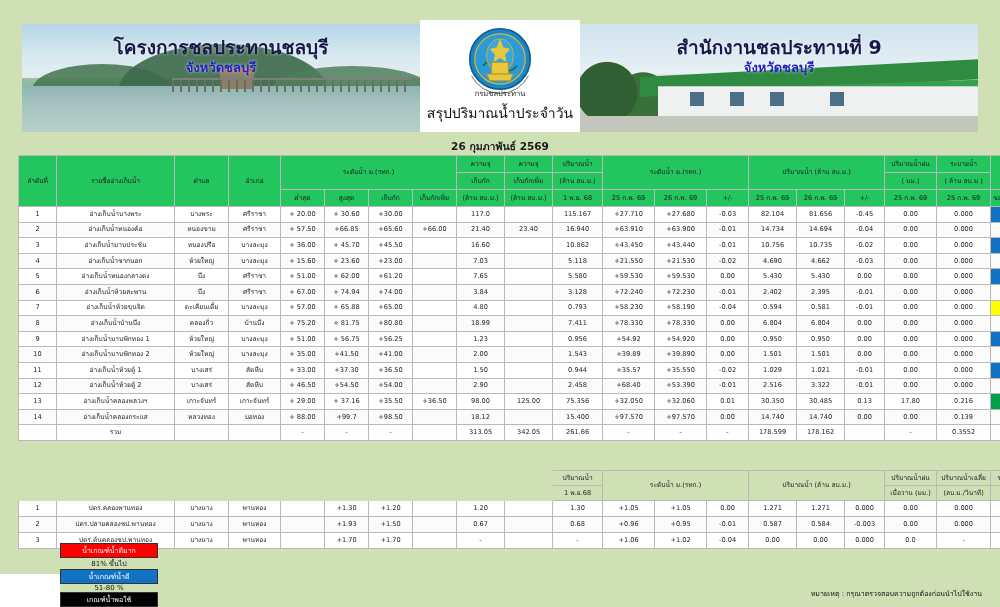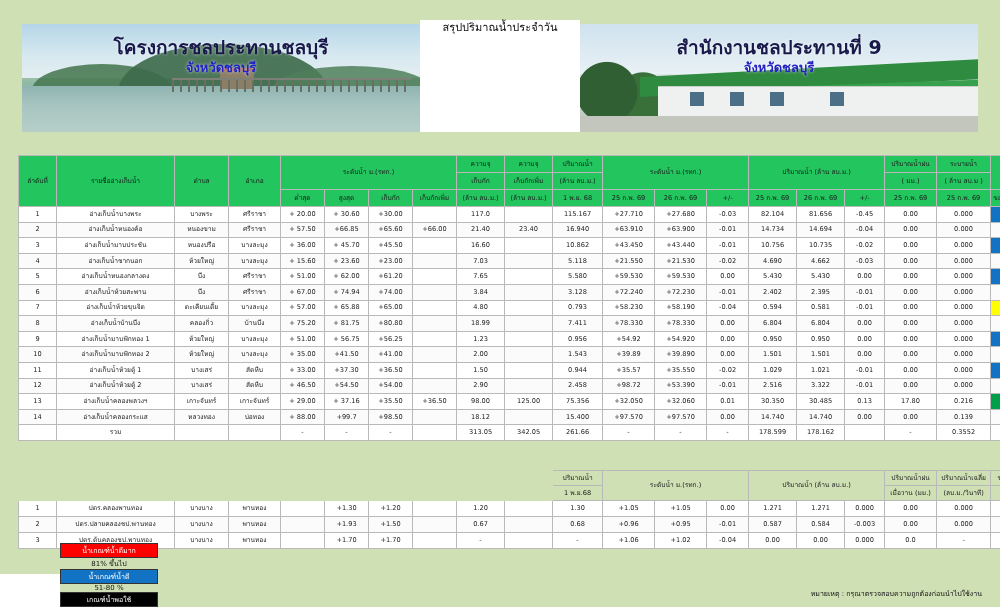--- a/index.html
+++ b/index.html
@@ -110,21 +110,21 @@
     align-items: center;
     justify-content: flex-start;
     padding-top: 2px;
     box-sizing: border-box;
   }
   .emblem {
     width: 84px; height: 84px;
     position: relative;
   }
   .emblem-caption {
-    font-size: 11px;
+    font-size: 14px;
     color: #111;
     margin-top: -4px;
   }
 
   .banner-right {
     position: relative;
     width: 398px;
     height: 108px;
     overflow: hidden;
     background: linear-gradient(to bottom, #cfe3ef 0%, #e2eef4 40%, #c9d3cb 60%, #bfc6bd 100%);
@@ -294,39 +294,53 @@
       <div class="hill"></div>
       <div class="hill3"></div>
       <div class="water"></div>
       <div class="bldg"></div>
       <div class="pier"></div>
       <div class="banner-title">โครงการชลประทานชลบุรี</div>
       <div class="banner-sub">จังหวัดชลบุรี</div>
     </div>
 
     <div class="emblem-wrap">
+      <div class="emblem">
+        <svg viewBox="0 0 100 100" width="84" height="84" aria-hidden="true">
+          <circle cx="50" cy="44" r="36" fill="#1787c9" stroke="#0d5f93" stroke-width="2"></circle>
+          <circle cx="50" cy="44" r="30" fill="#2c9ad6" stroke="#d9b33a" stroke-width="1.5"></circle>
+          <path d="M30 52 Q40 40 50 52 Q60 64 70 52" fill="none" stroke="#1b6f3d" stroke-width="2"></path>
+          <ellipse cx="50" cy="40" rx="16" ry="20" fill="#3aa6dd" stroke="#d9b33a" stroke-width="1"></ellipse>
+          <path d="M50 20 L54 30 L62 32 L56 39 L58 48 L50 43 L42 48 L44 39 L38 32 L46 30 Z" fill="#e6c73d"></path>
+          <rect x="40" y="48" width="20" height="14" fill="#e6c73d" stroke="#b08e22"></rect>
+          <path d="M34 62 L66 62 L62 70 L38 70 Z" fill="#e6c73d" stroke="#b08e22"></path>
+          <path d="M16 64 A38 38 0 0 0 84 64" fill="none" stroke="#2b2b2b" stroke-width="0.8"></path>
+          <text x="50" y="88" font-size="9" text-anchor="middle" fill="#1b1b1b" font-family="DejaVu Sans">กรมชลประทาน</text>
+        </svg>
+      </div>
       <div class="emblem-caption">สรุปปริมาณน้ำประจำวัน</div>
     </div>
 
     <div class="banner-right">
       <div class="rsky"></div>
       <div class="trees"></div>
       <div class="green-roof"></div>
       <div class="green-roof2"></div>
       <div class="facade"></div>
       <div class="win" style="left:110px"></div>
       <div class="win" style="left:150px"></div>
       <div class="win" style="left:190px"></div>
       <div class="win" style="left:250px"></div>
       <div class="ground"></div>
       <div class="banner-title">สำนักงานชลประทานที่ 9</div>
       <div class="banner-sub">จังหวัดชลบุรี</div>
     </div>
   </div>
 
+  <div class="date-bar">26 กุมภาพันธ์ 2569</div>
 
   <div class="table-wrap">
     <table class="rpt">
       <colgroup>
         <col style="width:38px">
           <col style="width:118px">
           <col style="width:54px">
           <col style="width:52px">
         <col style="width:44px">
           <col style="width:44px">
@@ -637,21 +651,21 @@
             <td class="name">อ่างเก็บน้ำห้วยตู้ 2</td>
             <td>บางเสร่</td>
             <td>สัตหีบ</td>
             <td>+ 46.50</td>
             <td>+54.50</td>
             <td>+54.00</td>
             <td></td>
             <td>2.90</td>
             <td></td>
             <td>2.458</td>
-            <td class="num-black">+98.72</td>
+            <td class="num-black">+68.40</td>
             <td class="num-blue">+53.390</td>
             <td class="num-red">-0.01</td>
             <td class="num-black">2.516</td>
             <td class="num-blue">3.322</td>
             <td class="num-red">-0.01</td>
             <td>0.00</td>
             <td>0.000</td>
             <td class="cell-red">86.52</td>
           </tr>
           <tr>

